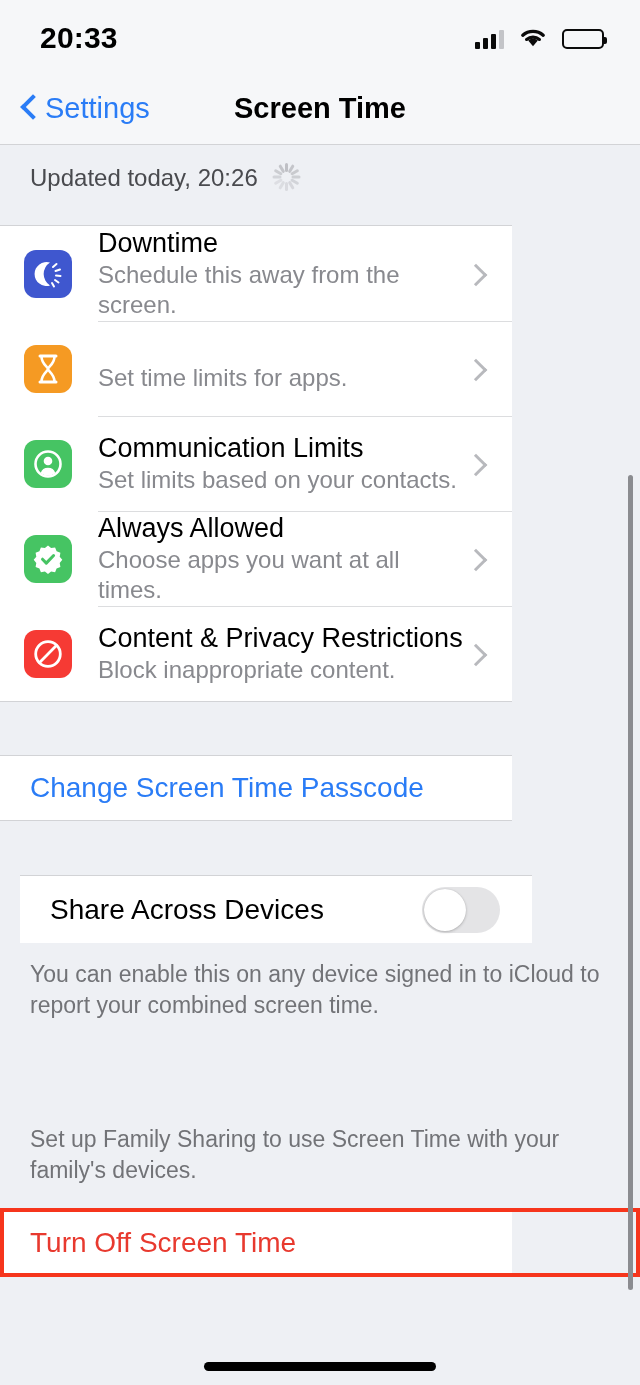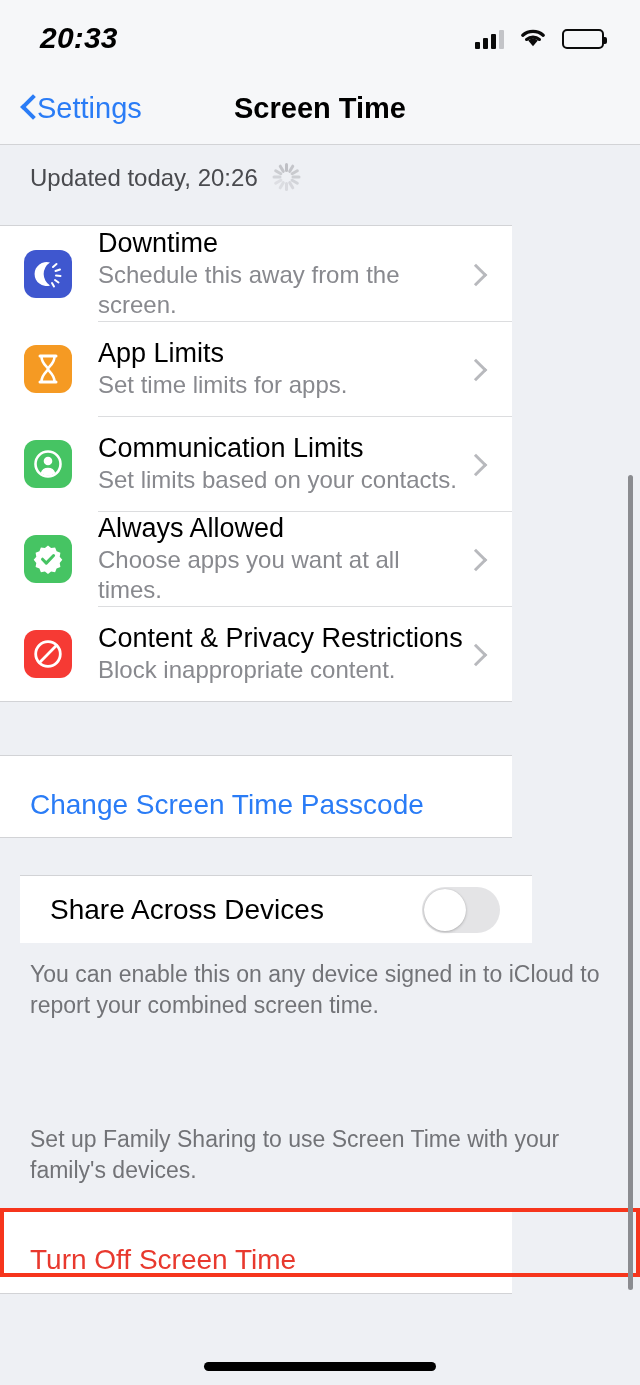--- a/index.html
+++ b/index.html
@@ -17,21 +17,20 @@
   }
 
   
   .statusbar {
     position: absolute; top: 0; left: 0;
     width: 640px; height: 72px;
     background: #f6f7f9;
     display: flex; align-items: center;
     justify-content: space-between;
     padding: 0 36px 0 40px;
-    font-style: italic;
   }
   .status-time {
     font-size: 30px; font-weight: bold; color: #000;
     letter-spacing: 0.2px; margin-top: 4px;
   }
   .status-icons { display: flex; align-items: center; gap: 14px; margin-top: 6px; }
   .cell-bars { display: flex; align-items: flex-end; gap: 3px; height: 20px; }
   .cell-bars i { width: 5px; background: #0a0a0a; border-radius: 1px; display: block; }
   .cell-bars i:nth-child(1) { height: 7px; }
   .cell-bars i:nth-child(2) { height: 11px; }
@@ -49,21 +48,21 @@
 
   
   .navbar {
     position: absolute; top: 72px; left: 0;
     width: 640px; height: 73px;
     background: #f6f7f9;
     border-bottom: 1px solid #d2d3d6;
     display: flex; align-items: center;
   }
   .nav-back {
-    display: flex; align-items: center; 
+    display: flex; align-items: center; gap: 8px;
     margin-left: 22px; color: #2a7cf6;
     font-size: 29px; cursor: pointer;
   }
   .chev-back {
     width: 15px; height: 26px; position: relative; display: inline-block;
   }
   .chev-back::before {
     content: ""; position: absolute; left: 2px; top: 3px;
     width: 14px; height: 14px;
     border-left: 4px solid #2a7cf6; border-bottom: 4px solid #2a7cf6;
@@ -124,21 +123,21 @@
   
   .ic-downtime { background: #3f57cf; }
   .ic-applimits { background: #f59a23; }
   .ic-comm { background: #46c463; }
   .ic-allowed { background: #46c463; }
   .ic-content { background: #f63a34; }
 
   .link-row {
     display: flex; align-items: center;
     height: 64px; padding-left: 30px;
-    background: #ffffff; cursor: pointer; margin-top: 17px;
+    background: #ffffff; cursor: pointer;
   }
   .link-text { font-size: 28px; color: #2a7cf6; }
   .danger-text { font-size: 28px; color: #e8392e; }
 
   .toggle-row {
     display: flex; align-items: center; justify-content: space-between;
     height: 67px; padding: 0 32px 0 30px;
     background: #ffffff;
   }
   .toggle-label { font-size: 28px; color: #000; }
@@ -250,21 +249,21 @@
     </div>
 
     <div class="row">
       <span class="app-icon ic-applimits">
         <svg width="30" height="34" viewBox="0 0 30 34">
           <path d="M7 4 h16 M7 30 h16" stroke="#fff" stroke-width="3" stroke-linecap="round"></path>
           <path d="M8.5 4.5 C8.5 12 15 15 15 17 C15 19 8.5 22 8.5 29.5 M21.5 4.5 C21.5 12 15 15 15 17 C15 19 21.5 22 21.5 29.5" stroke="#fff" stroke-width="2.6" fill="none" stroke-linecap="round"></path>
         </svg>
       </span>
       <span class="row-text">
-        <span class="row-title">App Limits</span><br>
+        <br>
         <span class="row-sub">Set time limits for apps.</span>
       </span>
       <span class="chev"></span>
     </div>
 
     <div class="row">
       <span class="app-icon ic-comm">
         <svg width="34" height="34" viewBox="0 0 34 34">
           <circle cx="17" cy="17" r="12.5" fill="none" stroke="#fff" stroke-width="2.6"></circle>
           <circle cx="17" cy="14" r="4.3" fill="#fff"></circle>

